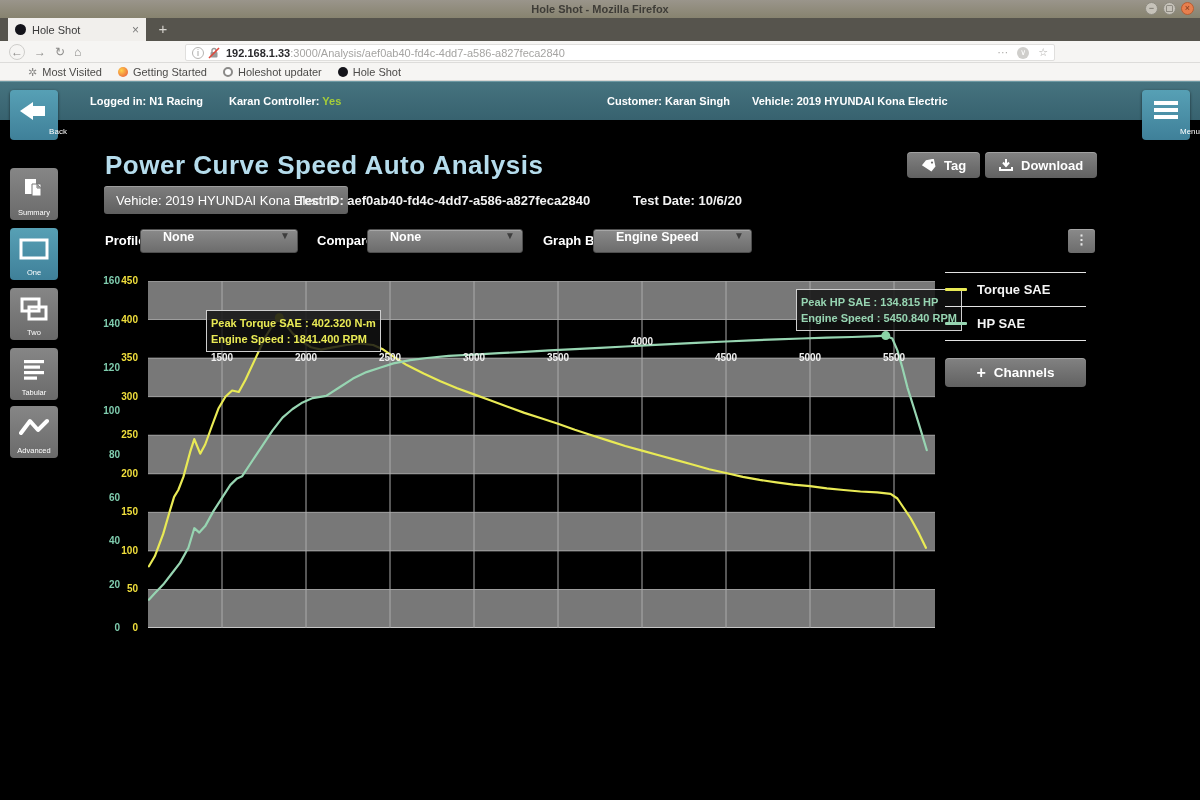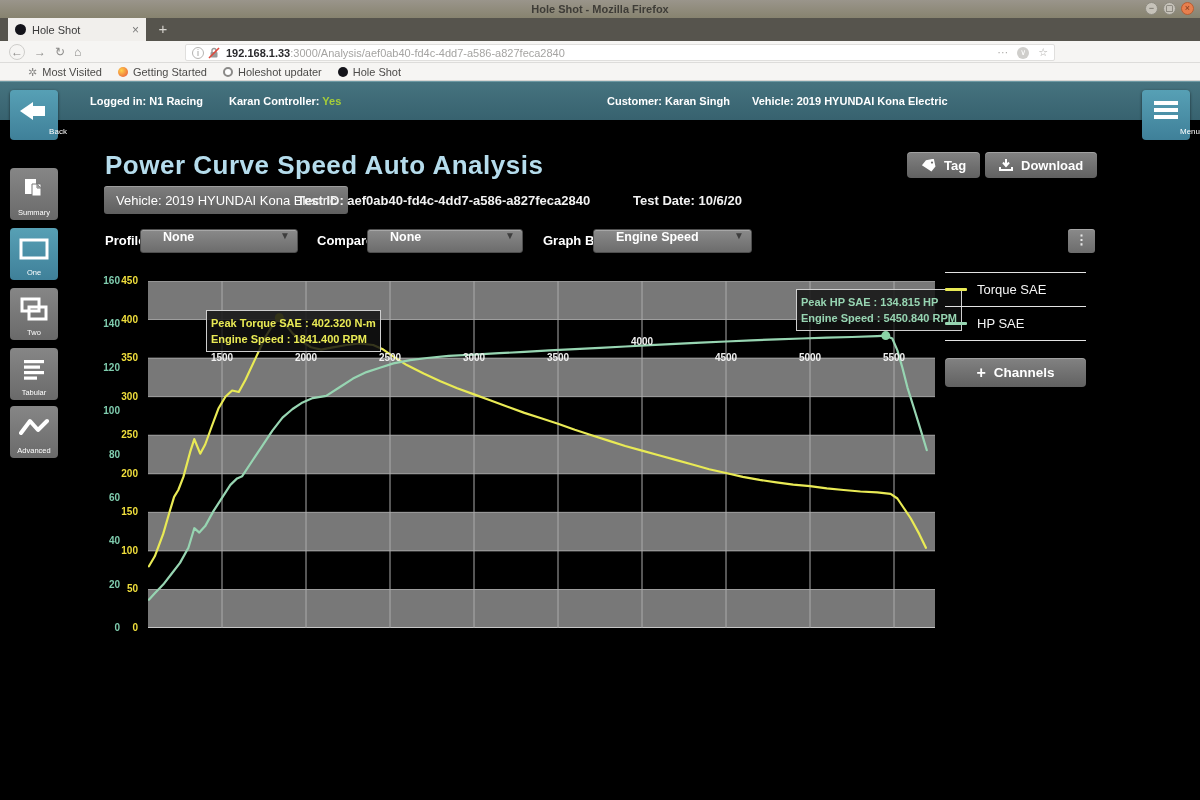--- a/index.html
+++ b/index.html
@@ -91,21 +91,21 @@
   .ylab { position:absolute; width:30px; text-align:right; font-size:10px; font-weight:bold; }
   .xlab { position:absolute; width:40px; text-align:center; font-size:10px; font-weight:bold; color:#efefef; top:633px; }
   .tooltip { position:absolute; background:rgba(18,18,18,.84); border:1px solid #cfcfcf; padding:4px 4px;
     font-size:11px; font-weight:bold; line-height:16px; white-space:nowrap; }
 
   
   .legend { position:absolute; left:945px; top:272px; width:141px; }
   .leg-sep { height:1px; background:#e3e3e3; }
   .leg-row { display:flex; align-items:center; gap:10px; height:33px; }
   .leg-swatch { width:22px; height:3px; border-radius:1px; }
-  .leg-label { color:#f5f5f5; font-size:13px; font-weight:normal; }
+  .leg-label { color:#f5f5f5; font-size:13px; font-weight:bold; }
   .channels { position:absolute; left:945px; top:358px; width:141px; height:29px;
     background:linear-gradient(#828282,#616161); border-radius:4px; color:#fff; font-size:13.5px; font-weight:bold;
     display:flex; align-items:center; justify-content:center; gap:8px;
     box-shadow:inset 0 1px 0 rgba(255,255,255,.25), 0 1px 2px rgba(0,0,0,.5); }
 </style>
 </head>
 <body>
 
 <div class="screen">
 

